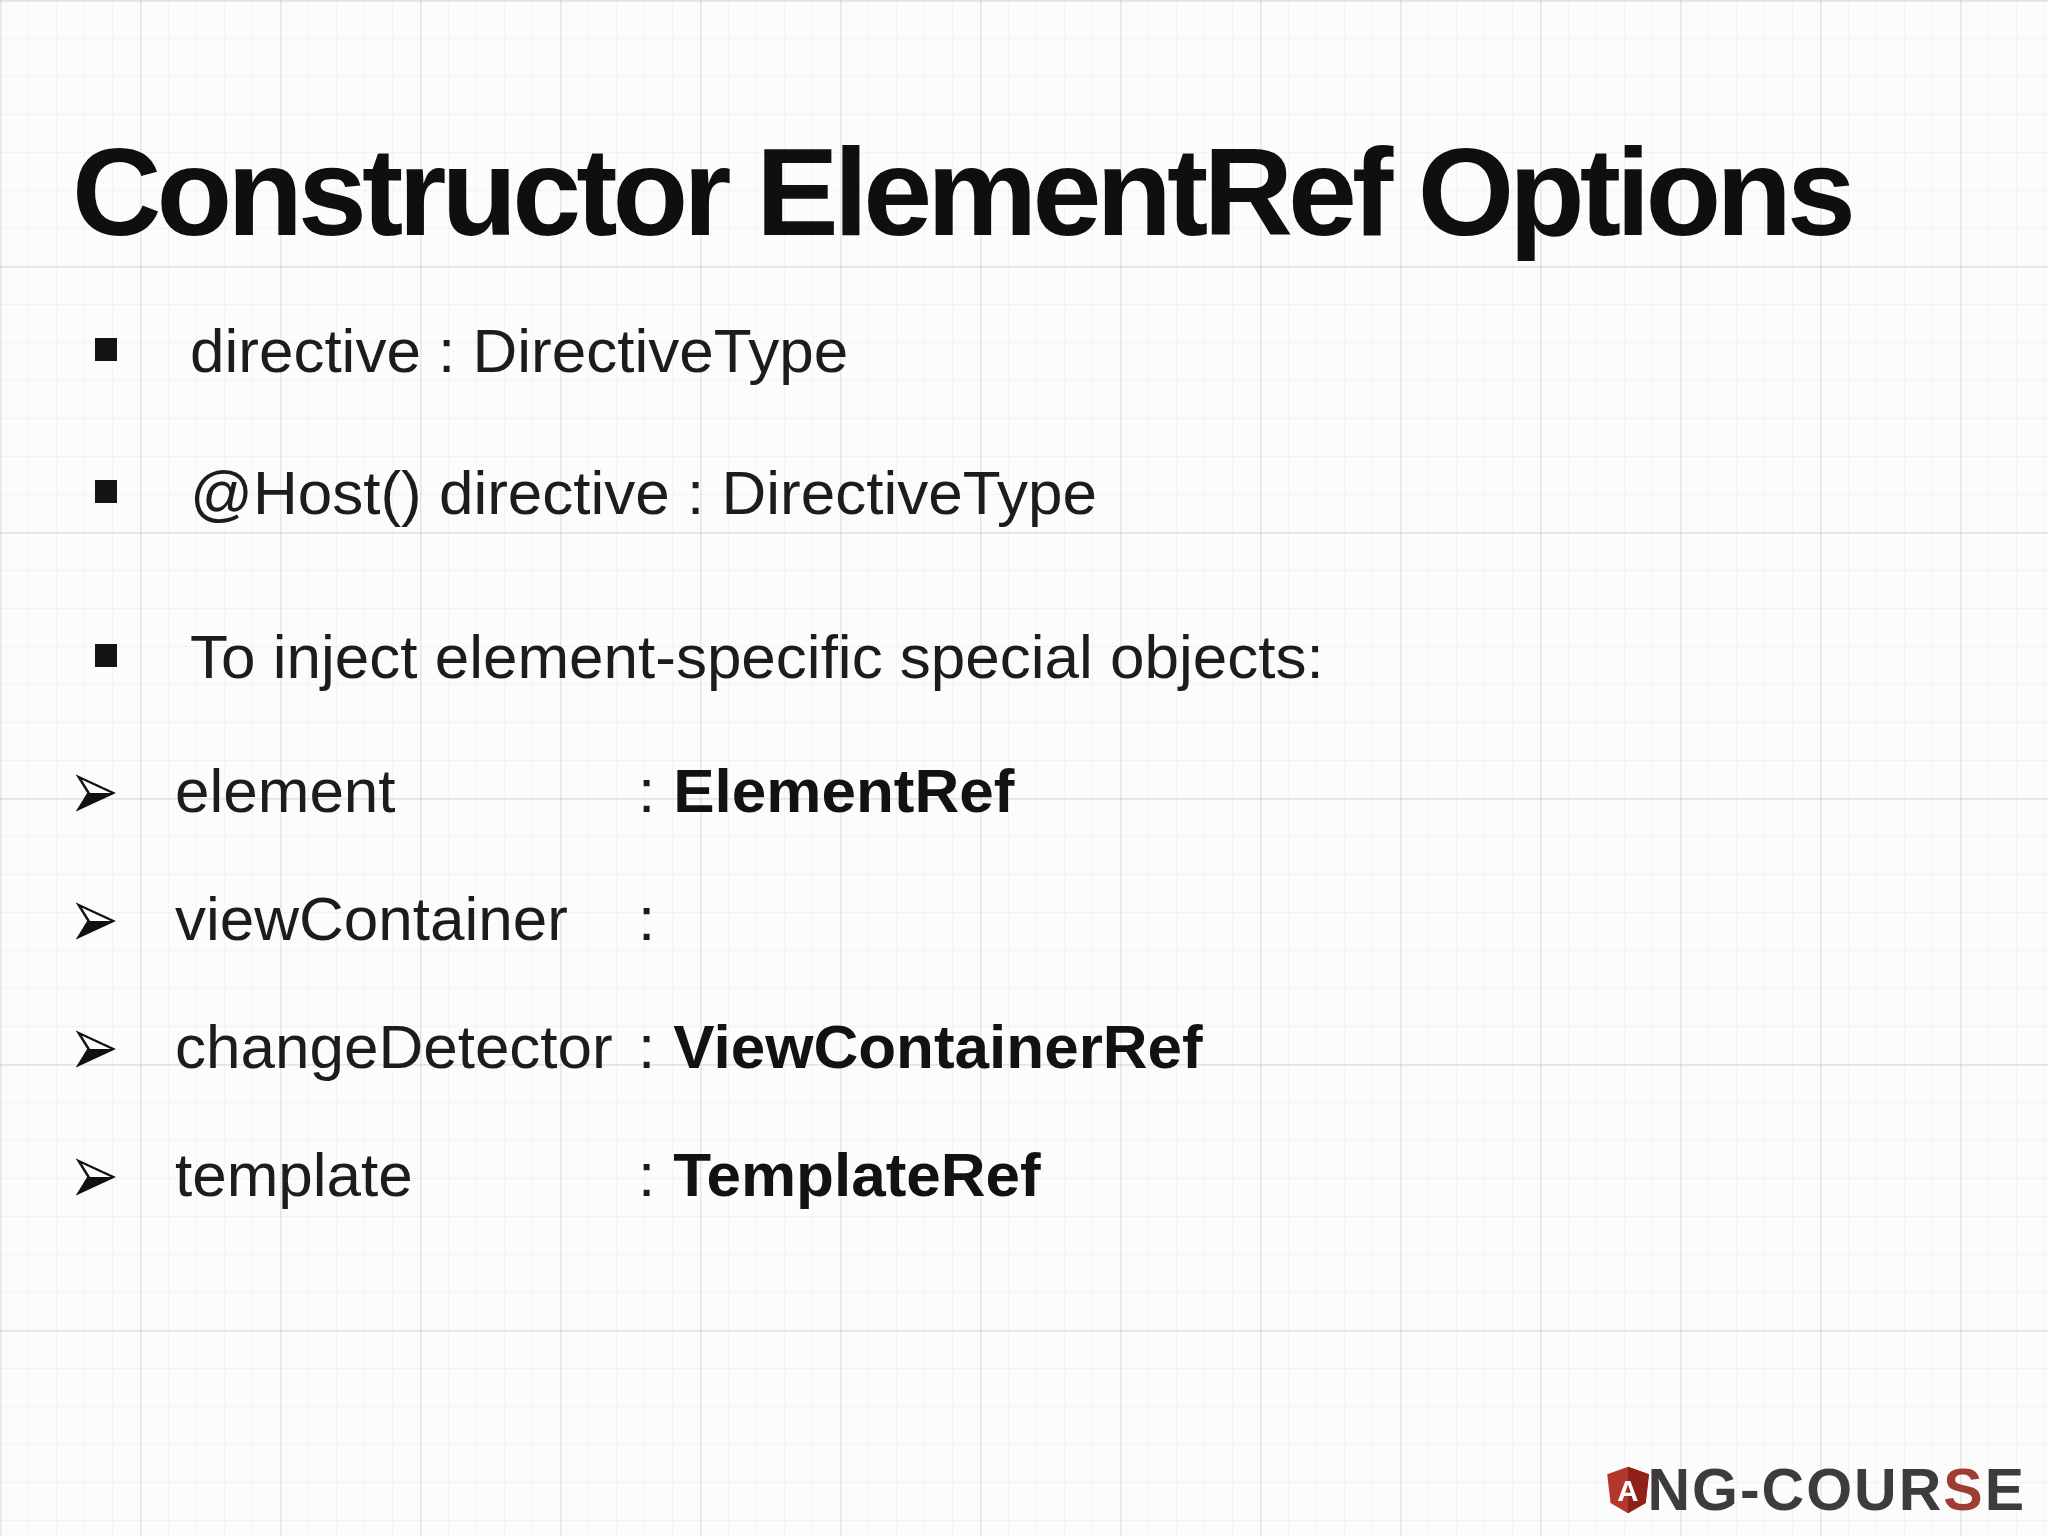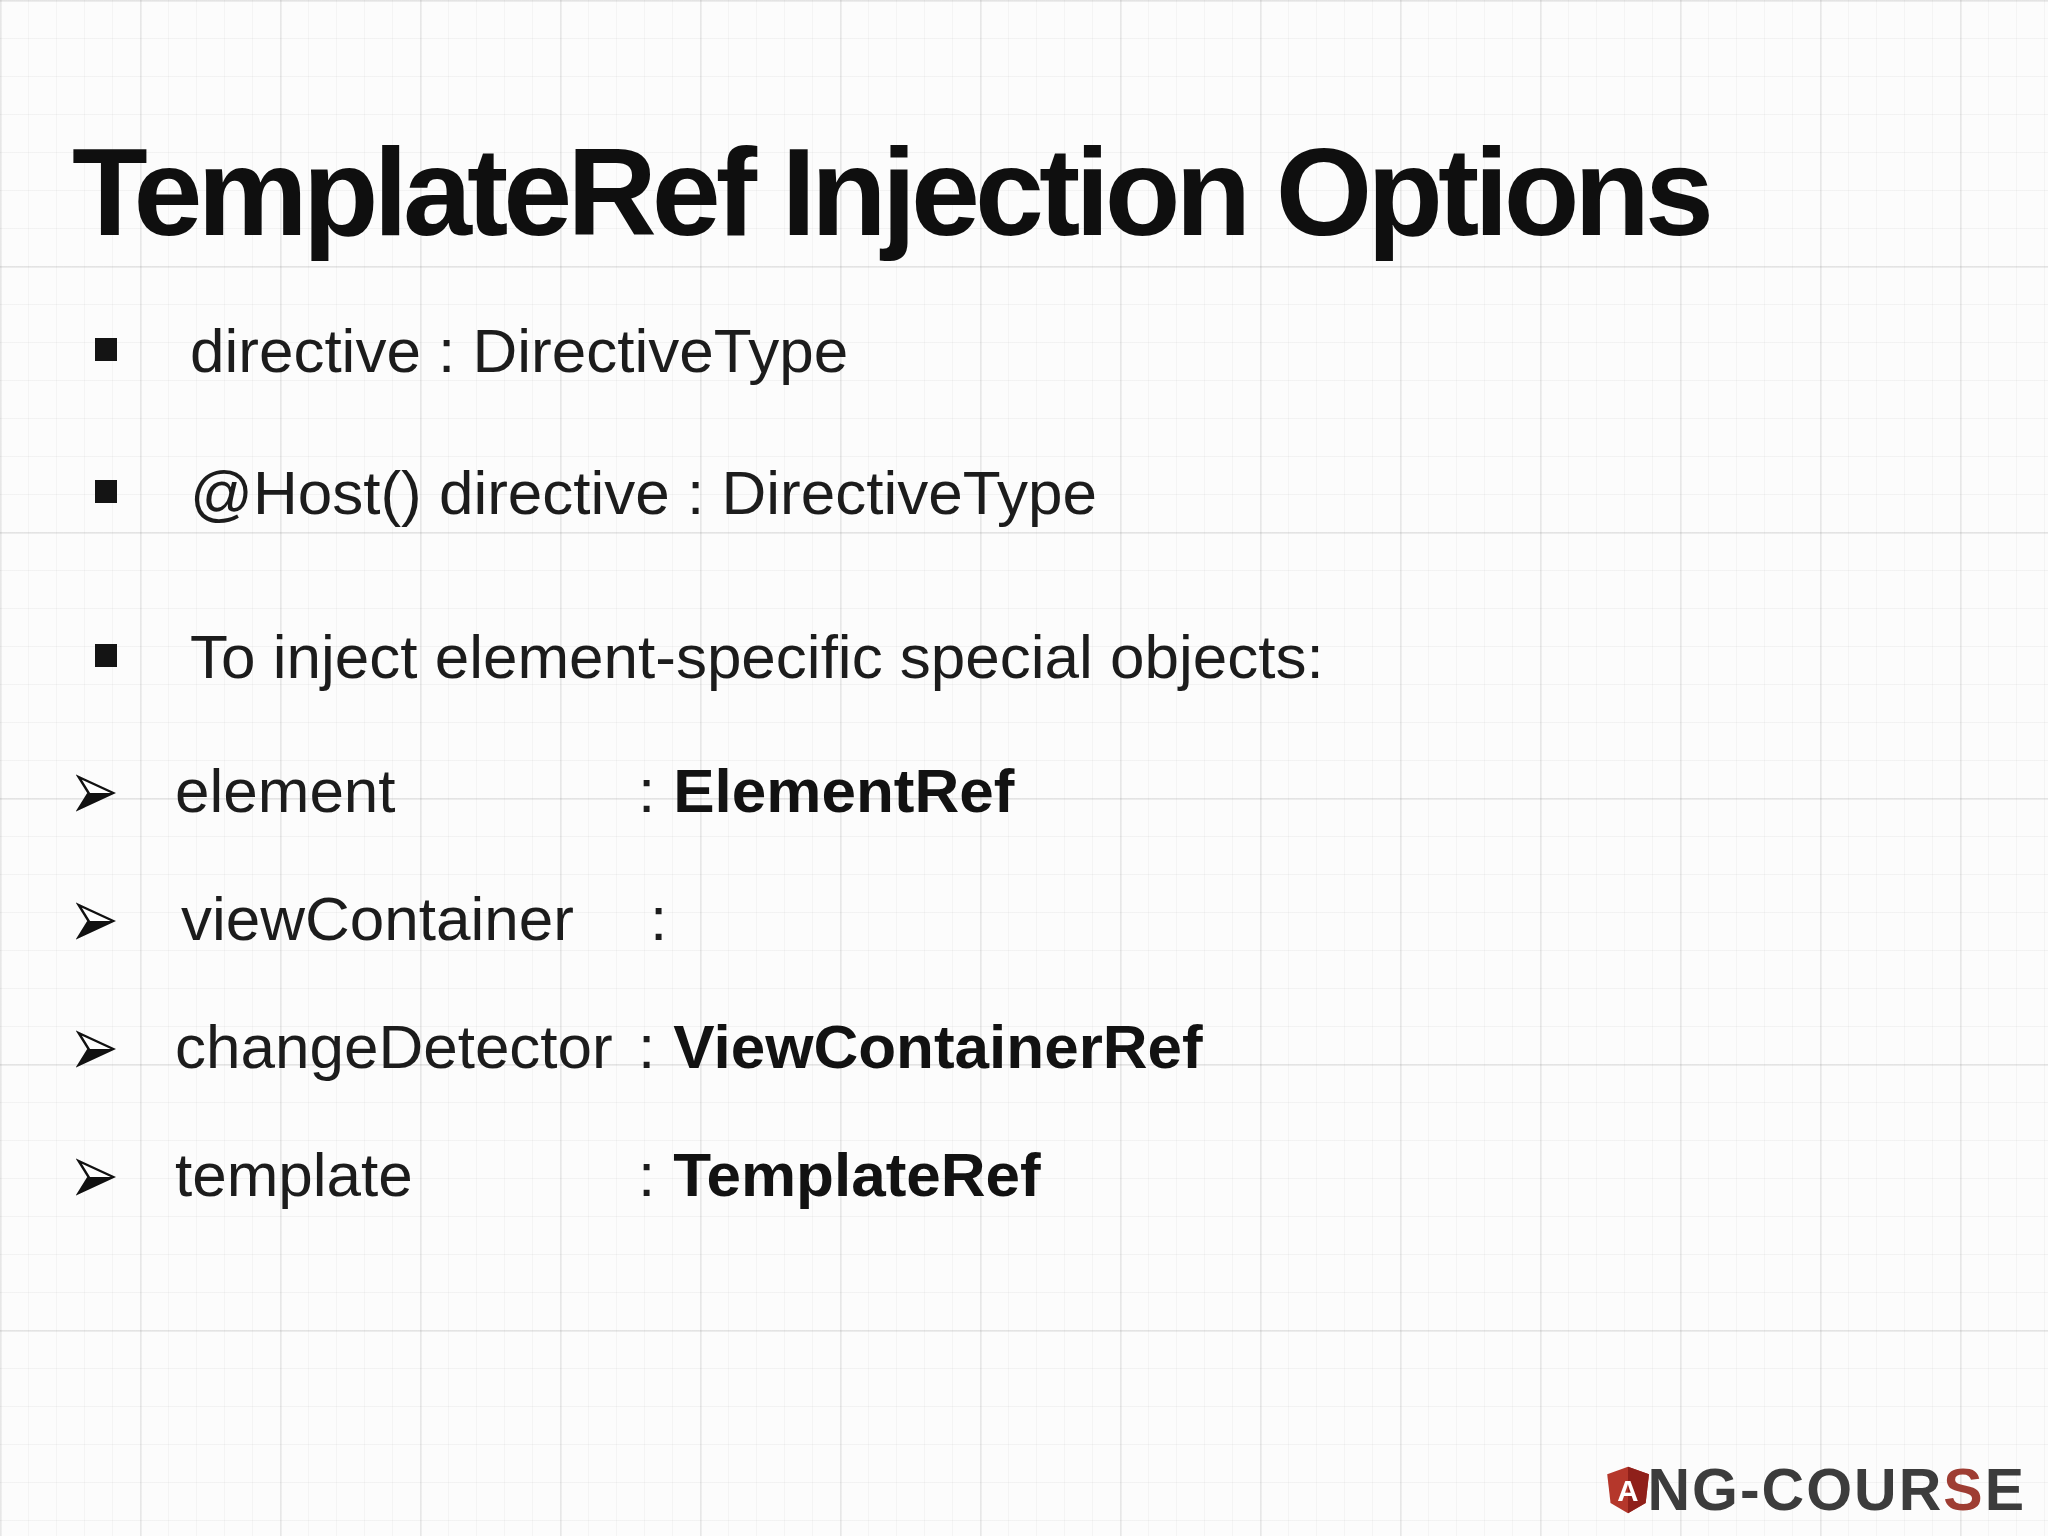--- a/index.html
+++ b/index.html
@@ -66,21 +66,21 @@
     display: inline-block;
     min-width: 463px;
   }
   .sub-type { font-weight: 700; color: #121212; }
   .sub-sep  { margin-right: 18px; }
 
   .b1 { top: 312px; }
   .b2 { top: 454px; }
   .b3 { top: 618px; }
   .s1 { top: 752px; }
-  .s2 { top: 880px; gap: 6px; }
+  .s2 { top: 880px; }
   .s3 { top: 1008px; }
   .s4 { top: 1136px; }
 
   .logo {
     position: absolute;
     right: 22px;
     bottom: 14px;
     display: flex;
     align-items: center;
   }
@@ -97,21 +97,21 @@
     color: #3c3c3c;
     line-height: 1;
   }
   .logo-text .hl { color: #9e3d33; }
 </style>
 </head>
 <body>
 
 <div class="canvas">
 
-  <h1 class="title">TemplateRef Injection Options</h1>
+  <h1 class="title">Constructor ElementRef Options</h1>
 
   <div class="row main b2">
     <div class="sq-bullet"></div>
     <div>@Host() directive : DirectiveType</div>
   </div>
 
   <div class="row main b1">
     <div class="sq-bullet"></div>
     <div>directive : DirectiveType</div>
   </div>

